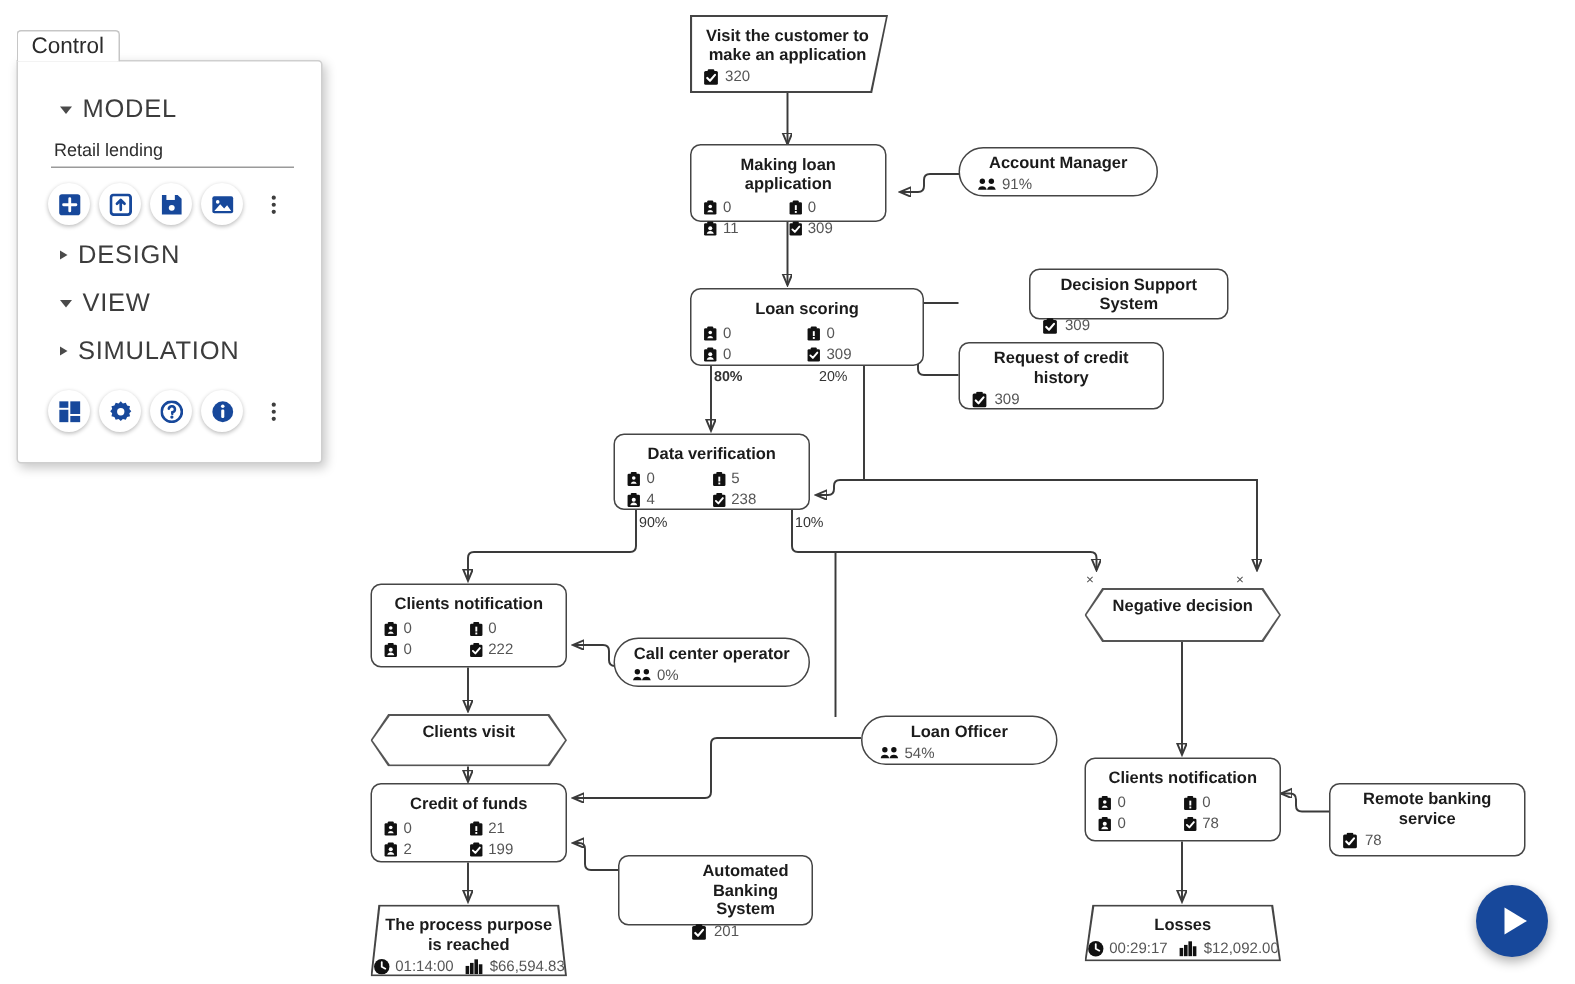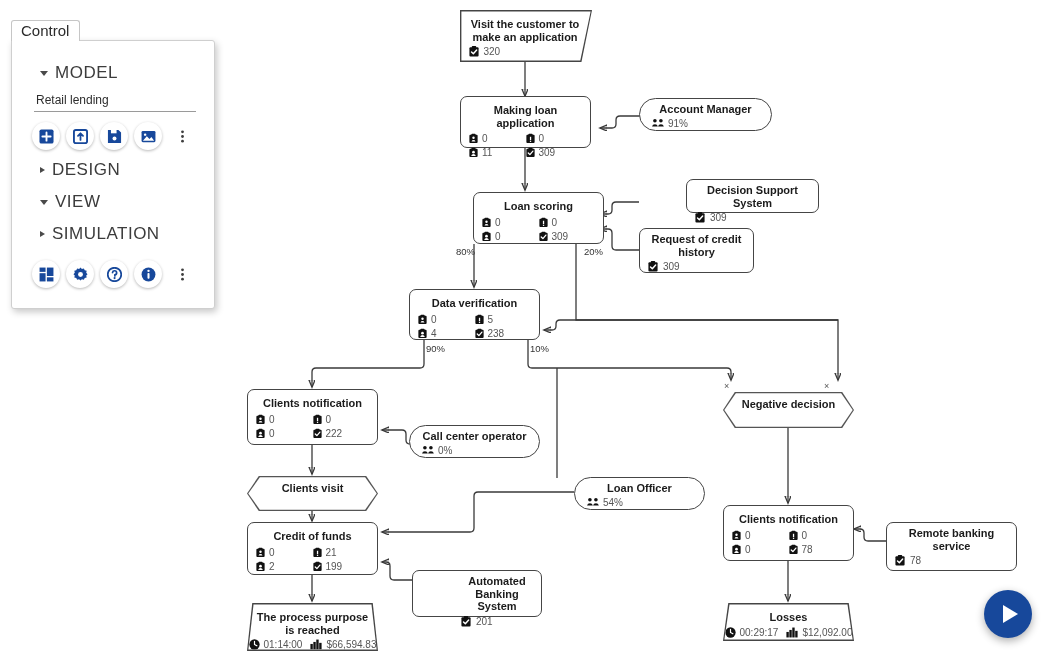--- a/index.html
+++ b/index.html
@@ -442,21 +442,21 @@
       <svg width="12" height="9" viewBox="0 0 14 10">
           <circle cx="3.4" cy="3" r="2.1" fill="#111"></circle>
           <circle cx="10.4" cy="3" r="2.1" fill="#111"></circle>
           <path d="M0 9.6 a3.5 3.5 0 0 1 6.8 0 z" fill="#111"></path>
           <path d="M7 9.6 a3.5 3.5 0 0 1 6.8 0 z" fill="#111"></path>
         </svg>
       <span class="v">91%</span>
     </div>
   </div>
 
-  <div class="node proc" style="left:460px; top:192px; width:131px; height:52px;margin-left:13px;">
+  <div class="node proc" style="left:460px; top:192px; width:156px; height:52px;">
     <div class="nlabel">Loan scoring</div>
     <div class="stats">
       <div class="stat">
         <svg width="9" height="11" viewBox="0 0 12 13">
             <rect x="0.5" y="1.5" width="11" height="11" rx="1.2" fill="#111"></rect>
             <rect x="3.4" y="0" width="5.2" height="3" rx="0.8" fill="#111"></rect>
             <circle cx="6" cy="5.4" r="1.6" fill="#fff"></circle>
             <path d="M3.3 10.4 a2.9 2.9 0 0 1 5.4 0 z" fill="#fff"></path>
           </svg>
         <span class="v">0</span>
@@ -495,21 +495,21 @@
     <div class="one">
       <svg width="10" height="11" viewBox="0 0 12 13">
           <rect x="0.5" y="1.5" width="11" height="11" rx="1.2" fill="#111"></rect>
           <rect x="3.4" y="0" width="5.2" height="3" rx="0.8" fill="#111"></rect>
           <path d="M3 7.1 L5.2 9.3 L9.2 4.6" stroke="#fff" stroke-width="1.7" fill="none" stroke-linecap="round" stroke-linejoin="round"></path>
         </svg>
       <span class="v">309</span>
     </div>
   </div>
 
-  <div class="node card" style="left:639px; top:228px; width:115px; height:45px;">
+  <div class="node card" style="left:639px; top:228px; width:137px; height:45px;">
     <div class="nlabel" style="padding-top:1px;">Request of credit history</div>
     <div class="one">
       <svg width="10" height="11" viewBox="0 0 12 13">
           <rect x="0.5" y="1.5" width="11" height="11" rx="1.2" fill="#111"></rect>
           <rect x="3.4" y="0" width="5.2" height="3" rx="0.8" fill="#111"></rect>
           <path d="M3 7.1 L5.2 9.3 L9.2 4.6" stroke="#fff" stroke-width="1.7" fill="none" stroke-linecap="round" stroke-linejoin="round"></path>
         </svg>
       <span class="v">309</span>
     </div>
   </div>
@@ -781,22 +781,22 @@
               <rect x="3.6" y="3.2" width="2.6" height="8.2" fill="#111"></rect>
               <rect x="6.8" y="0.6" width="2.6" height="10.8" fill="#111"></rect>
               <rect x="10" y="4.2" width="2.6" height="7.2" fill="#111"></rect>
             </svg>
           <span class="v">$12,092.00</span>
         </div>
       </div>
     </div>
   </div>
 
-  <div class="wlab" style="left:456px; top:246px;">80%</div>
-  <div class="wlab" style="left:584px; top:246px;">20%</div>
+  <div class="wlab" style="left:476px; top:246px;font-weight:bold;">80%</div>
+  <div class="wlab" style="left:546px; top:246px;">20%</div>
   <div class="wlab" style="left:426px; top:343px;">90%</div>
   <div class="wlab" style="left:530px; top:343px;text-align:center;">10%</div>
 
   <div class="xmark" style="left:724px; top:381px;">×</div>
   <div class="xmark" style="left:824px; top:381px;">×</div>
 
   <div class="play-fab" style="background: rgb(23, 72, 155);">
     <div class="play-tri"></div>
   </div>
 

